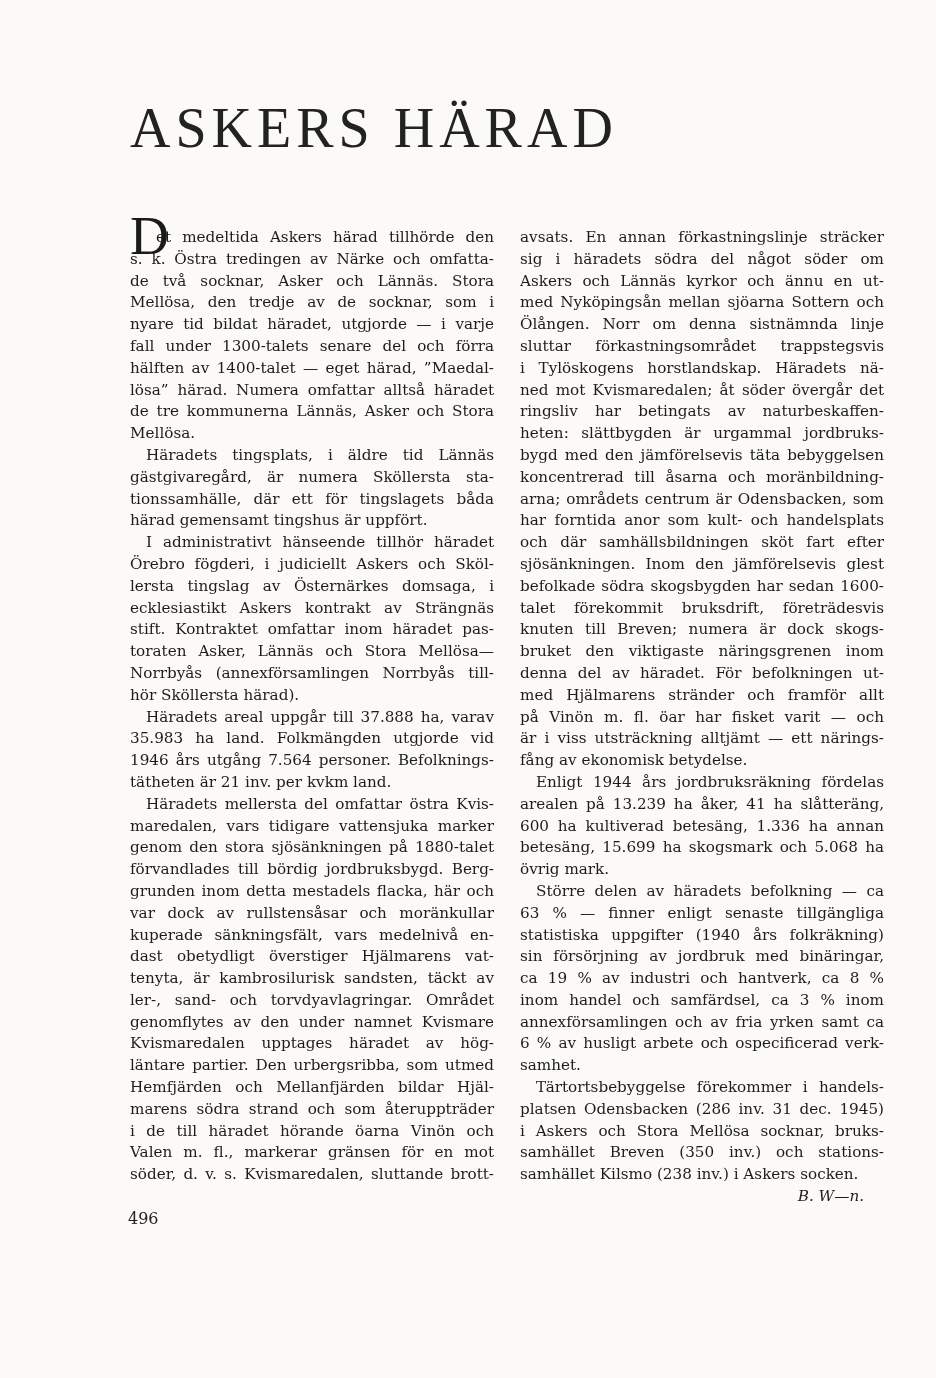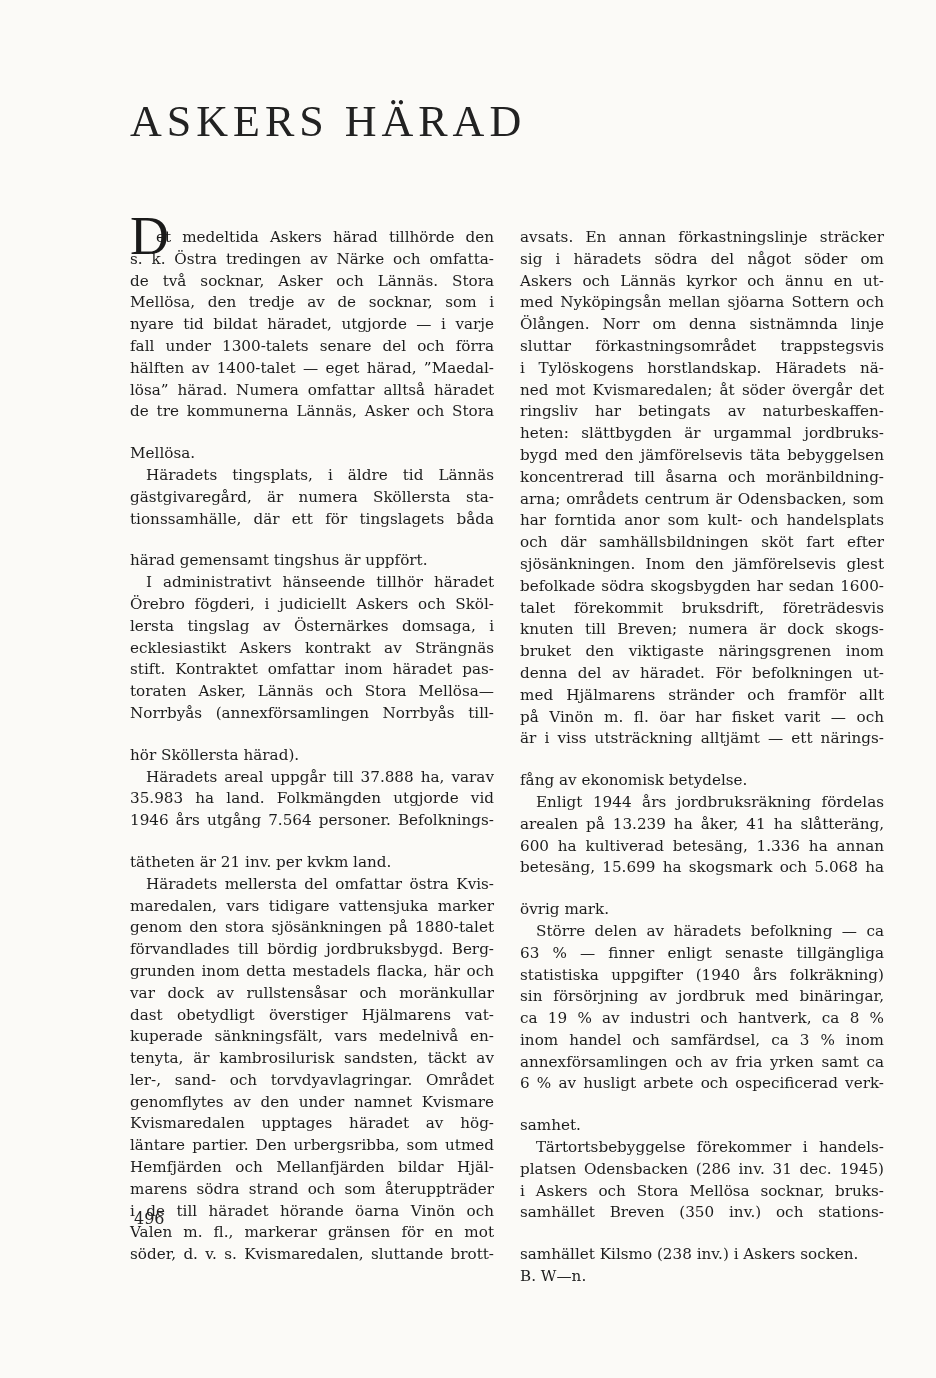--- a/index.html
+++ b/index.html
@@ -8,21 +8,21 @@
     background: #fbfaf7;
     position: relative;
     overflow: hidden;
     color: #1c1c1c;
     font-family: "DejaVu Serif", "Liberation Serif", serif;
   }
   .page-title {
     position: absolute;
     left: 130px; top: 96px;
     font-family: "Liberation Serif", "DejaVu Serif", serif;
-    font-size: 44px;
+    font-size: 56px;
     letter-spacing: 5px;
     font-weight: normal;
     color: #222;
     margin: 0;
   }
   .col {
     position: absolute;
     top: 227px;
     width: 364px;
     font-size: 15.2px;
@@ -31,41 +31,42 @@
   .col-left { left: 130px; }
   .col-right { left: 520px; }
   .line {
     display: block;
     text-align: justify;
     text-align-last: justify;
     white-space: nowrap;
     height: 21.8px;
     overflow: visible;
   }
-  .line.last { text-align-last: left; margin-top: 20px; }
+  .line.last { text-align-last: left; }
   .line.indent { padding-left: 16px; }
   .dropcap-line { position: relative; }
   .dropcap {
     position: absolute;
     left: 0; top: -18px;
     font-family: "Liberation Serif", "DejaVu Serif", serif;
     font-size: 54px;
     line-height: 54px;
     color: #1a1a1a;
   }
   .dropcap-line .rest { padding-left: 26px; display: block; text-align: justify; text-align-last: justify; }
   .signature {
     display: block;
-    text-align: left;
+    text-align: right;
+    font-style: italic;
     padding-right: 20px;
     height: 21.8px;
   }
   .page-number {
     position: absolute;
-    left: 134px; top: 1209px;
+    left: 128px; top: 1209px;
     font-size: 16px;
     color: #222;
   }
 </style>
 </head>
 <body>
 
 <h1 class="page-title">ASKERS HÄRAD</h1>
 
 <div class="col col-left" id="col-left">
@@ -97,22 +98,22 @@
     <span class="line indent">Häradets areal uppgår till 37.888 ha, varav</span>
     <span class="line">35.983 ha land. Folkmängden utgjorde vid</span>
     <span class="line">1946 års utgång 7.564 personer. Befolknings-</span>
     <span class="line last">tätheten är 21 inv. per kvkm land.</span>
     <span class="line indent">Häradets mellersta del omfattar östra Kvis-</span>
     <span class="line">maredalen, vars tidigare vattensjuka marker</span>
     <span class="line">genom den stora sjösänkningen på 1880-talet</span>
     <span class="line">förvandlades till bördig jordbruksbygd. Berg-</span>
     <span class="line">grunden inom detta mestadels flacka, här och</span>
     <span class="line">var dock av rullstensåsar och moränkullar</span>
+    <span class="line">kuperade sänkningsfält, vars medelnivå en-</span>
     <span class="line">dast obetydligt överstiger Hjälmarens vat-</span>
-    <span class="line">kuperade sänkningsfält, vars medelnivå en-</span>
     <span class="line">tenyta, är kambrosilurisk sandsten, täckt av</span>
     <span class="line">ler-, sand- och torvdyavlagringar. Området</span>
     <span class="line">genomflytes av den under namnet Kvismare</span>
     <span class="line">Kvismaredalen upptages häradet av hög-</span>
     <span class="line">läntare partier. Den urbergsribba, som utmed</span>
     <span class="line">Hemfjärden och Mellanfjärden bildar Hjäl-</span>
     <span class="line">marens södra strand och som återuppträder</span>
     <span class="line">i de till häradet hörande öarna Vinön och</span>
     <span class="line">Valen m. fl., markerar gränsen för en mot</span>
     <span class="line">söder, d. v. s. Kvismaredalen, sluttande brott-</span>

